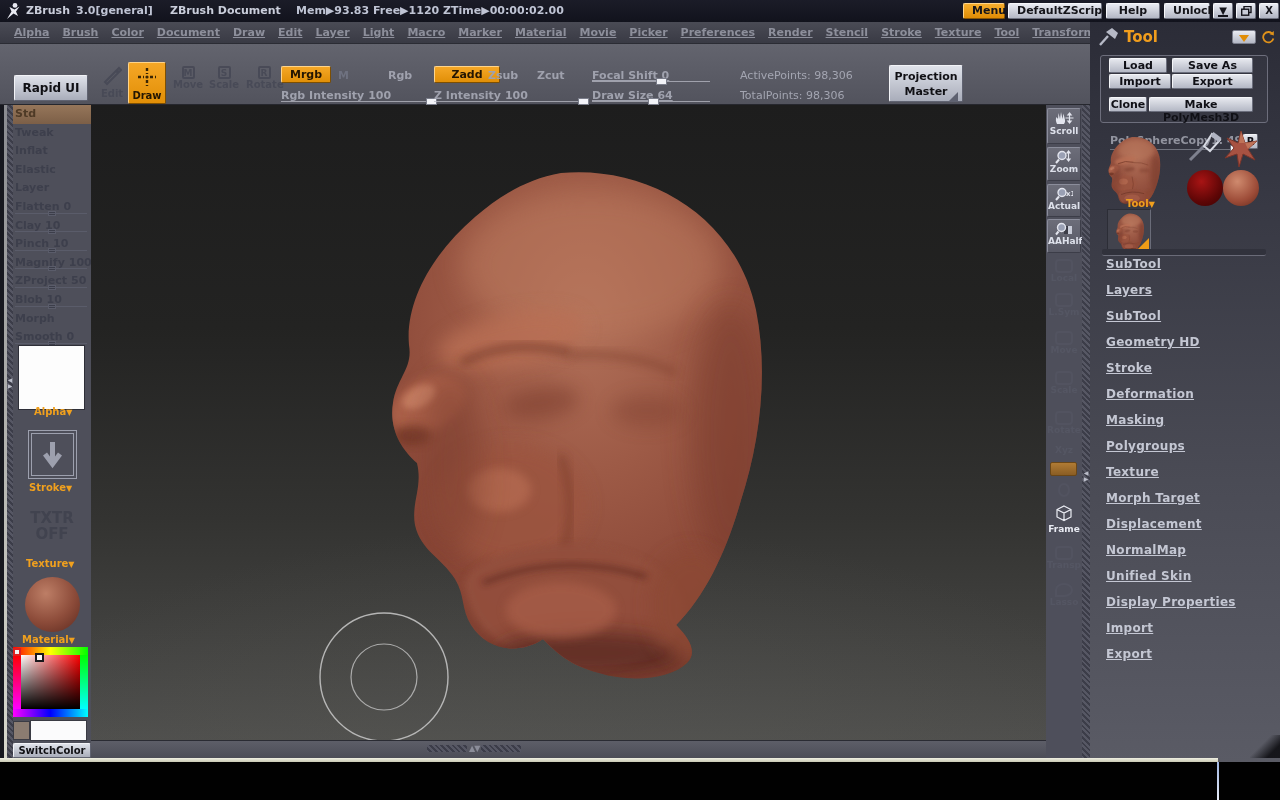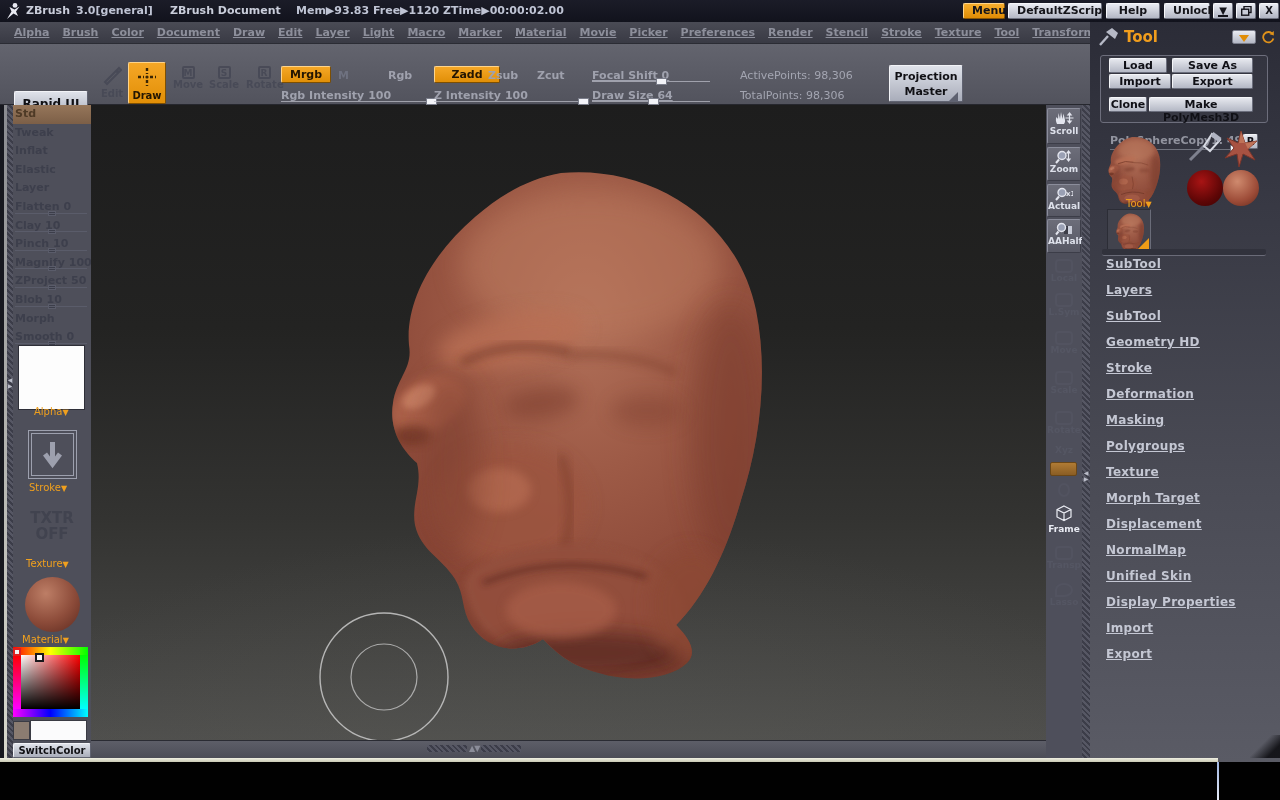--- a/index.html
+++ b/index.html
@@ -37,21 +37,21 @@
   #ldiv { left:7px; top:105px; width:6px; height:653px; }
   #ldiv-grip, #rdiv-grip { position:absolute; color:#b9bcc8; font-size:6px; line-height:6px; text-align:center; width:100%; }
 
   
   #lpanel { left:13px; top:105px; width:78px; height:653px; background:#4e4f5a; }
   .brow { position:relative; height:18.6px; padding:2px 2px 0 2px; font-size:11px; font-weight:bold; color:#3d3f4c; white-space:nowrap; }
   .brow .bval { margin-left:4px; }
   .brow.sel { background:linear-gradient(#96765a,#7c5f47); color:#4e3a26; }
   .brow.sl::after { content:""; position:absolute; left:2px; right:4px; bottom:3px; height:1px; background:#5a5c6a; }
   .brow.sl .hnd { position:absolute; left:45%; bottom:1px; width:8px; height:5px; background:#3c3e4a; border:1px solid #5a5c6a; }
-  .olabel { position:absolute; font-size:10px; font-weight:normal; color:#f0a01e; white-space:nowrap; }
+  .olabel { position:absolute; font-size:10px; font-weight:bold; color:#f0a01e; white-space:nowrap; }
   .olabel b { font-size:8px; }
   #alpha-sw { left:18px; top:345px; width:67px; height:65px; background:#fdfdfd; border:1px solid #2e2f38; }
   #stroke-ic { left:28px; top:430px; width:49px; height:49px; border:4px double #9da0ae; }
   #txtr { left:13px; top:510px; width:78px; text-align:center; font-size:15px; font-weight:bold; color:#41434f; line-height:16px; }
   #mat-sphere { left:25px; top:577px; width:55px; height:55px; border-radius:50%; background:radial-gradient(circle at 38% 30%, #bd7e66, #8d4c3a 55%, #5c291e 100%); }
 
   
   #huebox { left:13px; top:647px; width:75px; height:70px; }
   .hue { position:absolute; }
   #innersq { position:absolute; left:8px; top:8px; right:8px; bottom:8px; background:linear-gradient(to bottom, rgba(0,0,0,0), #000), linear-gradient(to right, #fff, #f00); }
@@ -205,21 +205,21 @@
     <span>Stroke</span>
     <span>Texture</span>
     <span>Tool</span>
     <span>Transform</span>
     <span>Zoom</span>
     <span>Zplugin</span>
     <span>Zscript</span>
   </div>
 
   <div id="toolbar" class="abs">
-    <div class="rbtn" style="left:14px;top:47px;width:74px;height:26px;font-size:12px;line-height:24px">Rapid UI</div>
+    <div class="rbtn" style="left:14px;top:31px;width:74px;height:26px;font-size:12px;line-height:24px">Rapid UI</div>
     <div class="ghost" style="left:96px;top:22px;width:32px">
       <svg width="20" height="20" viewBox="0 0 20 20">
           <path d="M3 16 L14 5 L16 7 L5 18 Z M15 4 l2 -2 l2 2 l-2 2 Z" fill="none" stroke="#474956" stroke-width="2"></path>
         </svg>
       <div>Edit</div>
     </div>
     <div class="obtn" style="left:128px;top:18px;width:38px;height:42px;font-size:10px">
       <svg width="22" height="22" viewBox="0 0 22 22" style="margin-top:3px">
         <path d="M11 2 V8 M11 14 V20 M2 11 H8 M14 11 H20" stroke="#3a2503" stroke-width="2.4" stroke-dasharray="3 2"></path>
         <circle cx="11" cy="11" r="1.6" fill="#3a2503"></circle>

